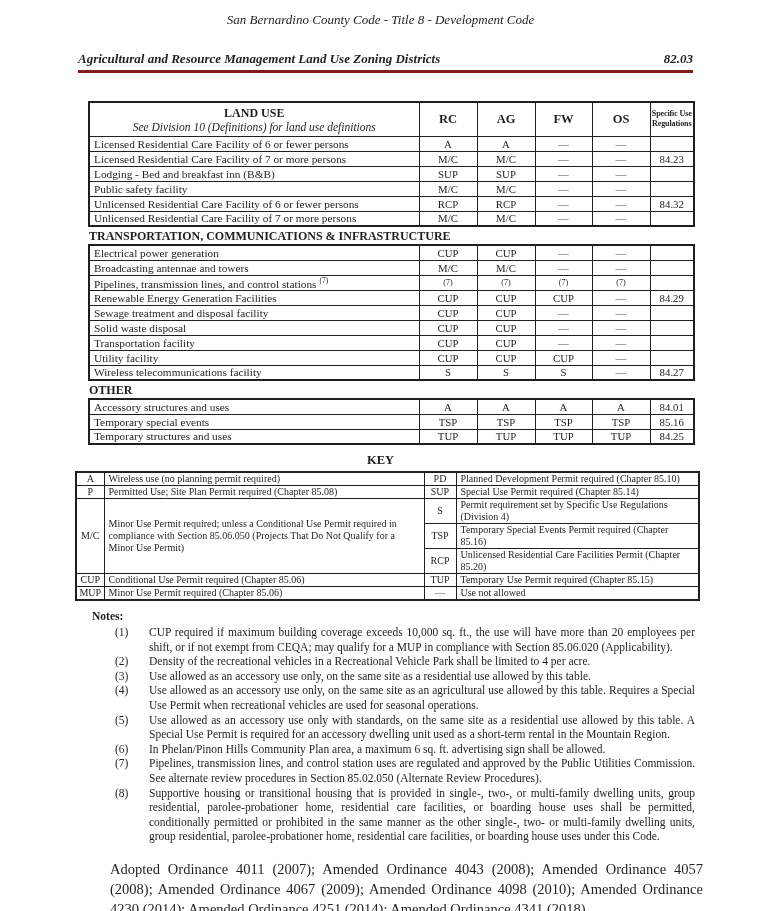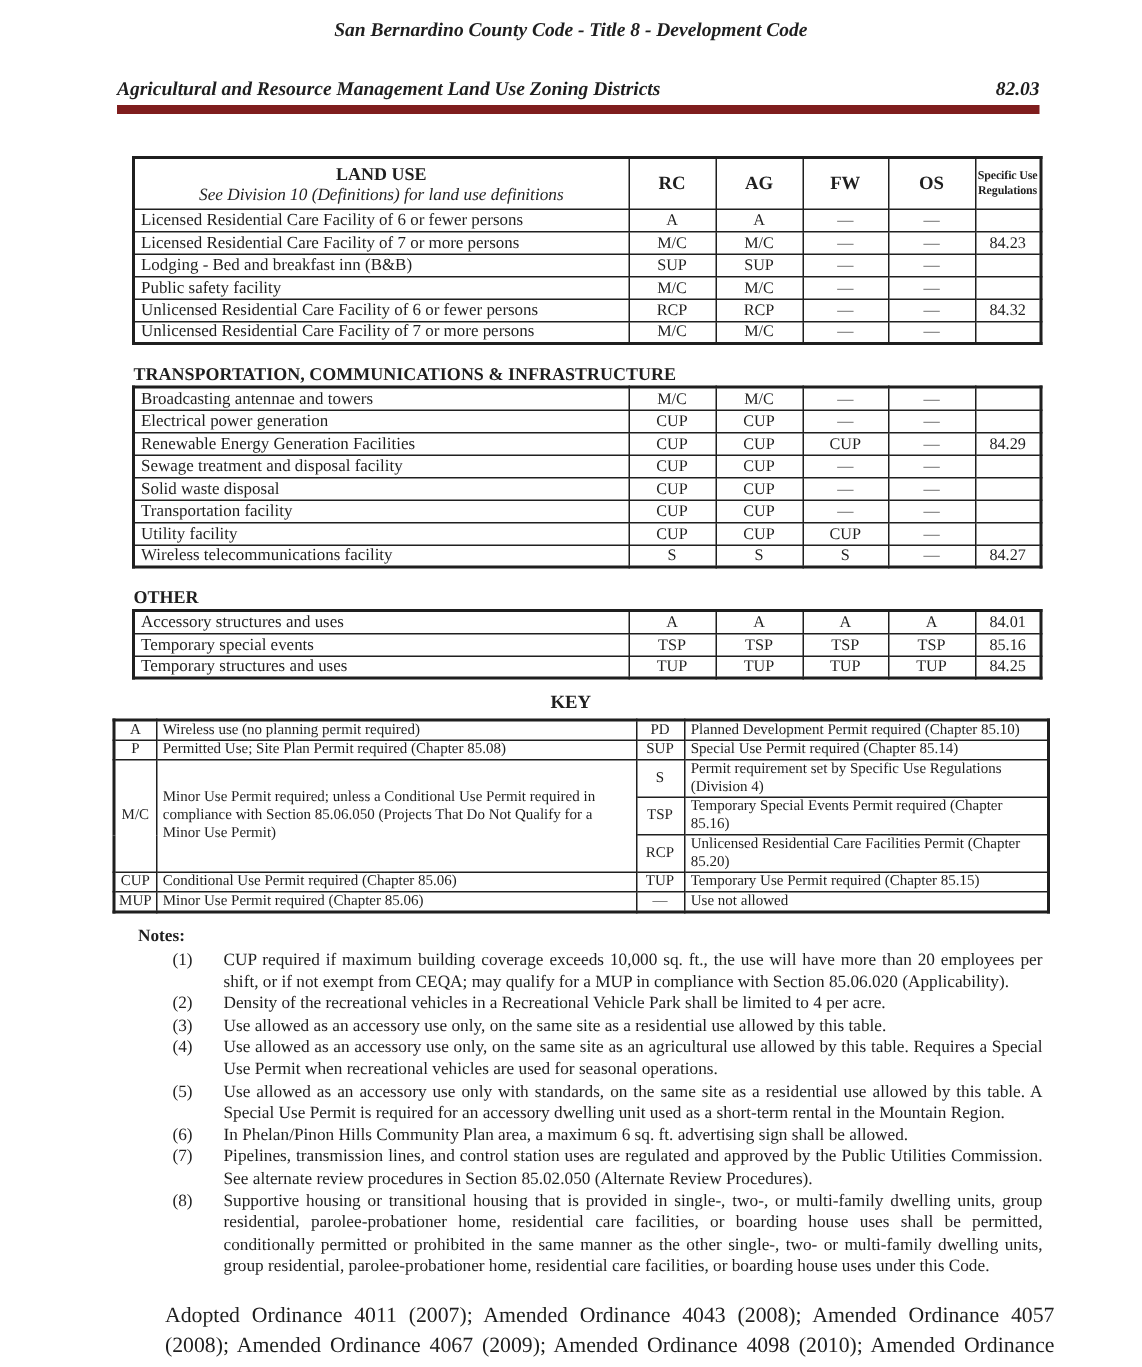--- a/index.html
+++ b/index.html
@@ -9,27 +9,27 @@
     font-family:"Liberation Serif", serif;
     color:#1f1f1f;
     overflow:hidden;
   }
   .page { position:relative; width:761px; height:911px; background:#fff; }
 
   
   .doc-title {
     padding-top:12px;
     text-align:center;
-    font-size:13px; font-weight:bold; font-style:italic;
+    font-size:13px; font-weight:normal; font-style:italic;
   }
   .subhead {
     margin:23px 68px 0 78px;
     display:flex; justify-content:space-between; align-items:flex-end;
     font-size:13px; font-weight:bold; font-style:italic;
-    border-bottom:6px solid #7f1d1d;
+    border-bottom:3px solid #7f1d1d;
     padding-bottom:3px;
     gap:16px;
   }
 
   
   .table-wrap { margin:28px 68px 0 88px; width:493px; }
   table.main {
     width:605px; border-collapse:collapse; table-layout:fixed;
     border:2px solid #1f1f1f;
     font-size:11px;
@@ -38,21 +38,21 @@
   .lu-th { vertical-align:middle; padding:2px; height:34px; }
   .lu1 { text-align:center; font-weight:bold; font-size:12px; }
   .lu2 { text-align:center; font-weight:normal; font-style:italic; font-size:11.5px; }
   .dist-th { text-align:center; font-weight:bold; font-size:12.5px; }
   .spec-th { text-align:center; font-weight:bold; font-size:8px; line-height:1.25; padding:2px 0; letter-spacing:-0.1px; }
   td.use { text-align:left; padding:0 4px; height:15px; font-size:11.3px; white-space:nowrap; overflow:hidden; }
   td.use sup { font-size:7.5px; margin-left:3px; }
   td.val { text-align:center; font-size:10.8px; height:15px; }
   td.val.supval { font-size:8px; vertical-align:middle; }
   .dash { color:#555; }
-  .sec-title { font-weight:bold; font-size:12px; padding:12px 1px 1px 1px; line-height:14px; }
+  .sec-title { font-weight:bold; font-size:12px; padding:2px 1px 1px 1px; line-height:14px; }
 
   
   .key-title { margin-top:8px; text-align:center; font-weight:bold; font-size:12.5px; }
   table.key {
     margin:3px 0 0 75px; width:623px;
     border-collapse:collapse; table-layout:fixed;
     border:2px solid #1f1f1f; font-size:10px;
   }
   table.key td { border:1px solid #1f1f1f; vertical-align:middle; line-height:12px; height:13px; }
   td.kcode { text-align:center; padding:0 1px; }
@@ -169,33 +169,41 @@
       <colgroup>
           <col style="width:330px">
           <col style="width:58px">
           <col style="width:58px">
           <col style="width:57px">
           <col style="width:58px">
           <col style="width:44px">
         </colgroup>
       <tbody id="lu-sec-1">
           <tr>
+            <td class="use">Electrical power generation</td>
+            <td class="val">CUP</td>
+            <td class="val">CUP</td>
+            <td class="val dash">—</td>
+            <td class="val dash">—</td>
+            <td class="val"></td>
+          </tr>
+          <tr>
             <td class="use">Broadcasting antennae and towers</td>
             <td class="val">M/C</td>
             <td class="val">M/C</td>
             <td class="val dash">—</td>
             <td class="val dash">—</td>
             <td class="val"></td>
           </tr>
           <tr>
-            <td class="use">Electrical power generation</td>
-            <td class="val">CUP</td>
-            <td class="val">CUP</td>
-            <td class="val dash">—</td>
-            <td class="val dash">—</td>
+            <td class="use">Pipelines, transmission lines, and control stations<sup>(7)</sup></td>
+            <td class="val supval">(7)</td>
+            <td class="val supval">(7)</td>
+            <td class="val supval">(7)</td>
+            <td class="val supval">(7)</td>
             <td class="val"></td>
           </tr>
           <tr>
             <td class="use">Renewable Energy Generation Facilities</td>
             <td class="val">CUP</td>
             <td class="val">CUP</td>
             <td class="val">CUP</td>
             <td class="val dash">—</td>
             <td class="val">84.29</td>
           </tr>

